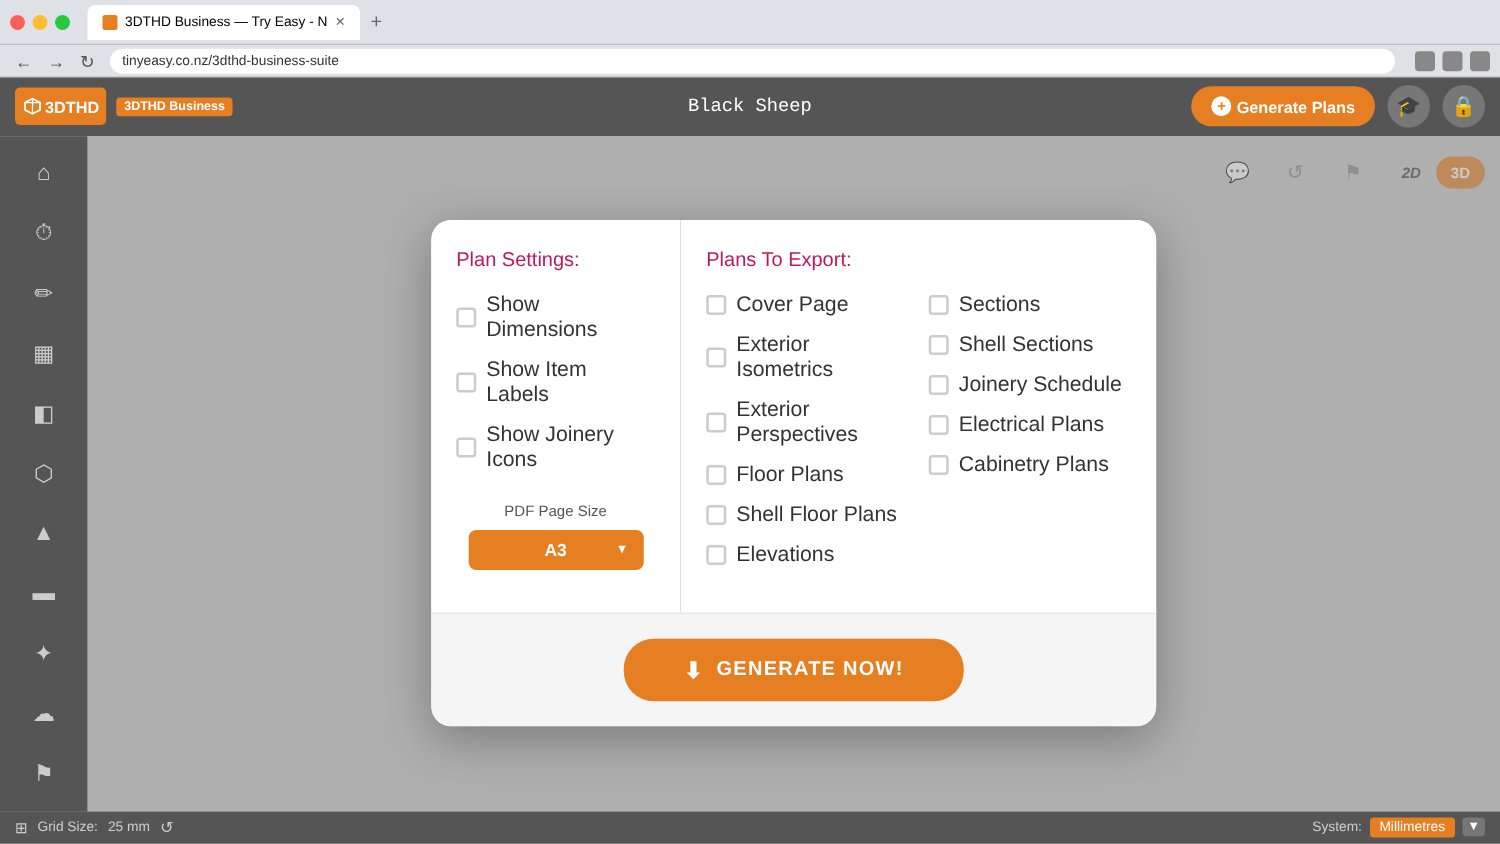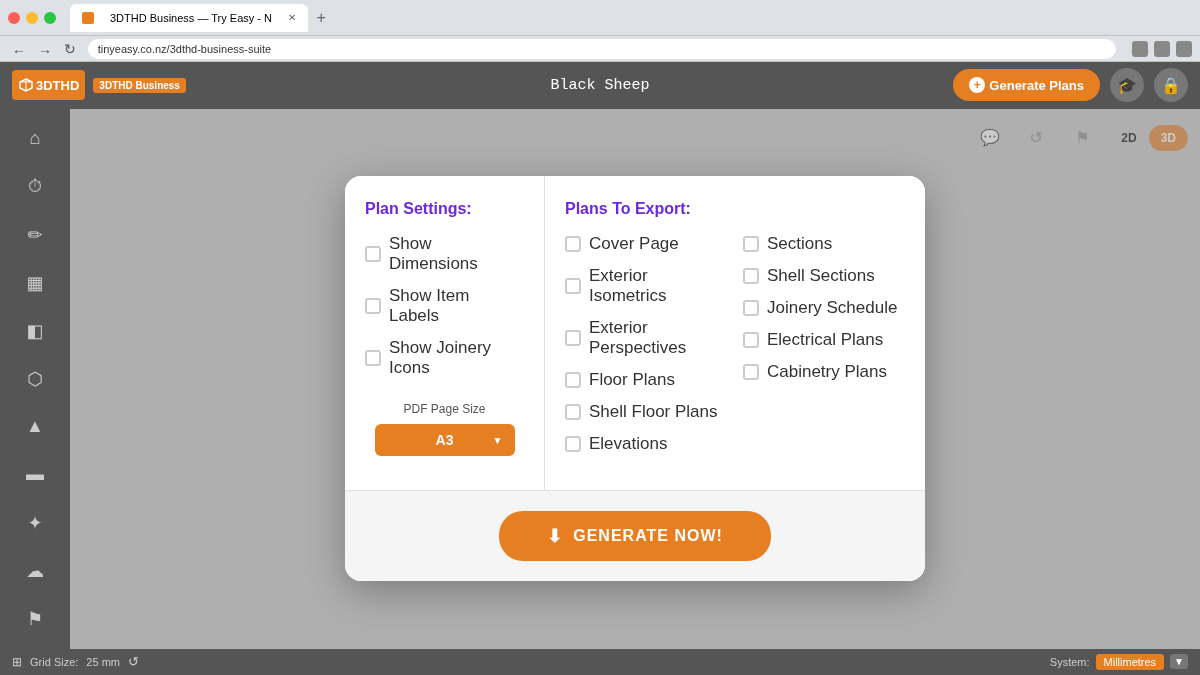--- a/index.html
+++ b/index.html
@@ -28,21 +28,21 @@
       gap: 4px;
       flex: 1;
     }
     .browser-tab {
       background: #fff;
       border-radius: 6px 6px 0 0;
       padding: 4px 12px;
       font-size: 11px;
       display: flex;
       align-items: center;
-      gap: 16px;
+      gap: 6px;
       height: 28px;
     }
     .tab-favicon {
       width: 12px;
       height: 12px;
       background: #e67e22;
       border-radius: 2px;
     }
     .tab-close {
       font-size: 10px;
@@ -268,21 +268,21 @@
       display: flex;
       overflow: hidden;
     }
     .view-btn {
       border: none;
       padding: 6px 12px;
       cursor: pointer;
       font-size: 12px;
       font-weight: bold;
     }
-    .view-btn.active-2d { background: transparent; color: #000000; }
+    .view-btn.active-2d { background: transparent; color: #404040; font-style: italic; }
     .view-btn.active-3d { background: #e67e22; color: white; border-radius: 20px; }
 
     
     .modal-overlay {
       position: absolute;
       top: 0; left: 0; right: 0; bottom: 0;
       background: rgba(150,150,150,0.5);
       display: flex;
       align-items: center;
       justify-content: center;
@@ -317,23 +317,23 @@
       padding: 24px 20px;
       border-right: 1px solid #e0e0e0;
       background: white;
     }
     .modal-right {
       flex: 1;
       padding: 24px 20px;
       background: white;
     }
     .section-title {
-      color: #6d28d9;
+      color: #be185d;
       font-size: 16px;
-      font-weight: bold;
+      font-weight: normal;
       margin-bottom: 16px;
     }
     .checkbox-row {
       display: flex;
       align-items: center;
       gap: 8px;
       margin-bottom: 12px;
     }
     .checkbox-row input[type="checkbox"] {
       width: 16px;

